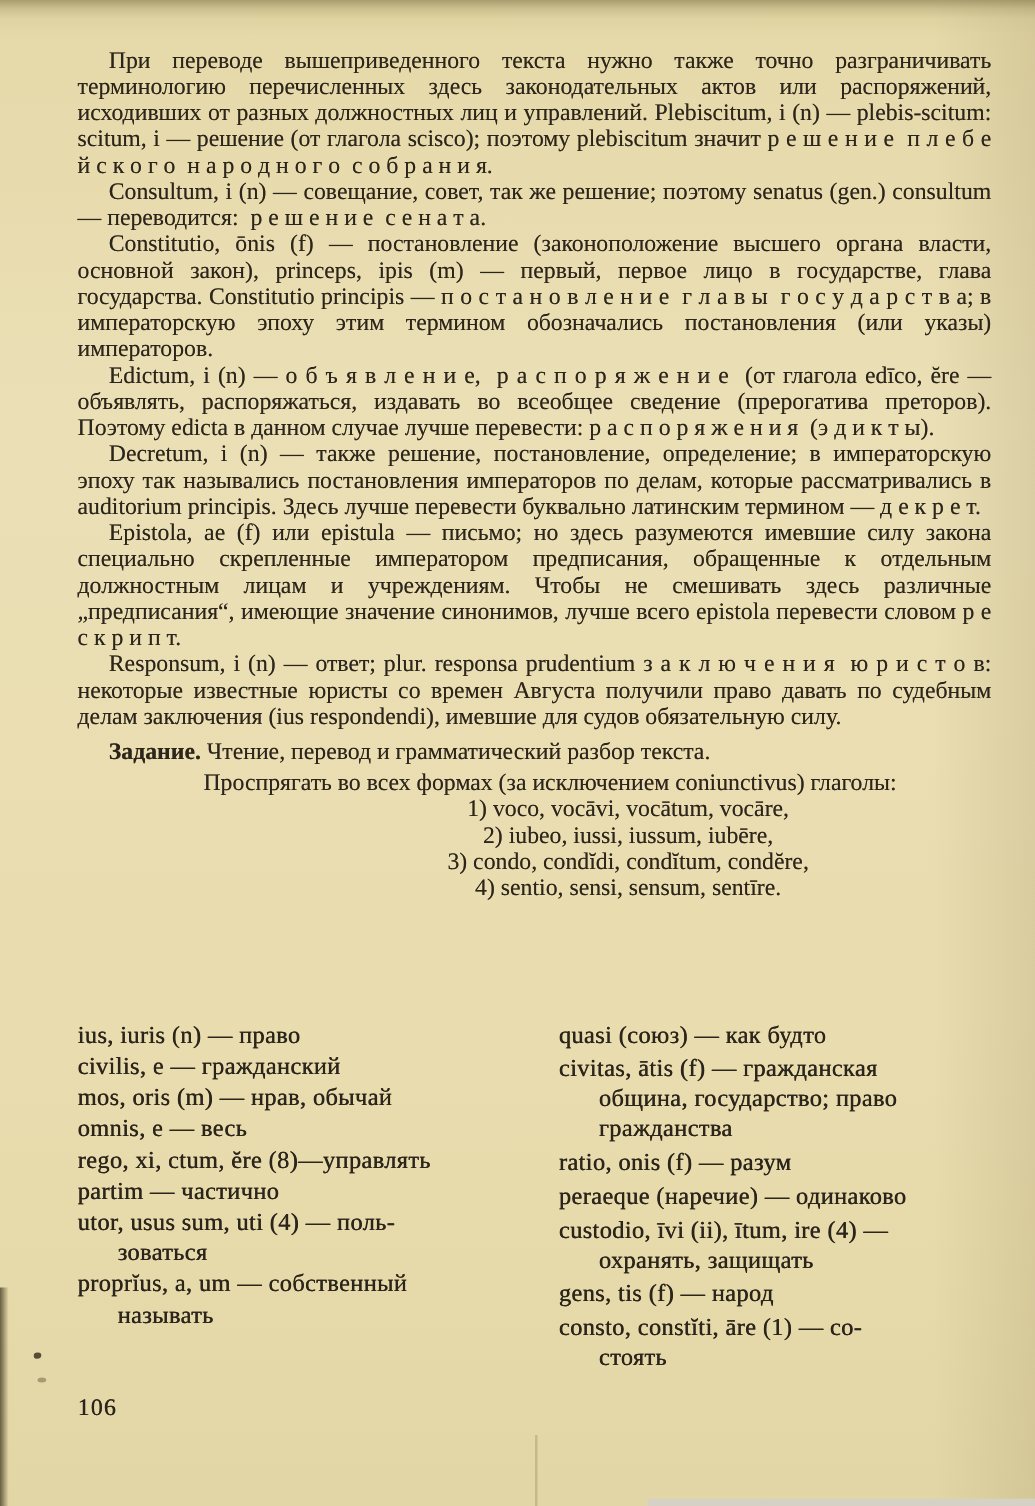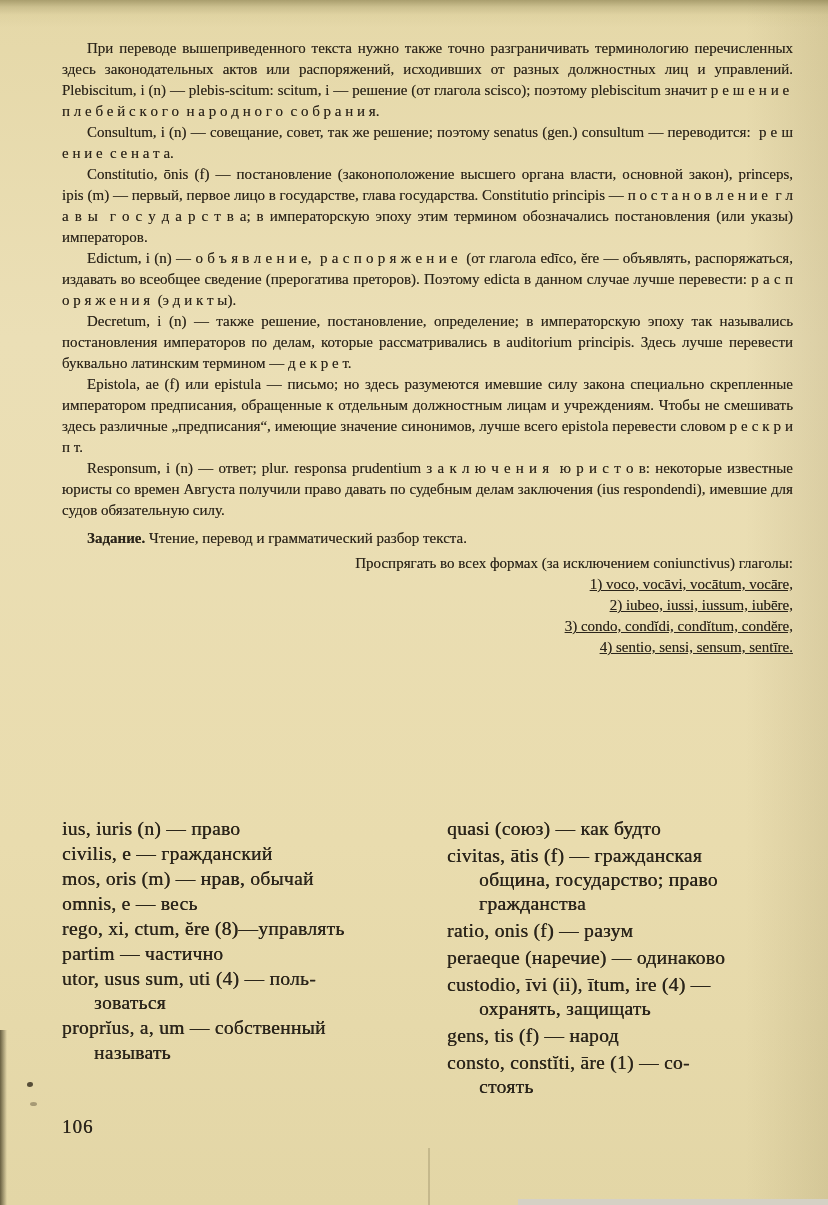--- a/index.html
+++ b/index.html
@@ -10,29 +10,29 @@
     overflow:hidden;
     color:#2b251b;
     font-family:"Liberation Serif","DejaVu Serif",serif;
     background:
       linear-gradient(180deg, rgba(120,110,62,0.55) 0px, rgba(150,140,90,0.32) 7px, rgba(190,178,120,0.14) 15px, rgba(0,0,0,0) 28px),
       linear-gradient(90deg, rgba(0,0,0,0) 90%, rgba(120,105,60,0.14) 100%),
       linear-gradient(180deg, #e5d8a8 0%, #ebdfb6 28%, #e9dcae 70%, #e3d6a6 100%);
   }
   .text-main {
     position:absolute; left:62px; top:38px; width:731px;
-    font-size:15px; line-height:21px;
+    font-size:19px; line-height:21px;
     text-align:justify;
     text-shadow:0 0 0.4px rgba(45,35,20,0.55);
   }
   .para { margin:0; text-indent:25px; }
   .assignment { margin:7px 0 0 0; text-indent:25px; }
   .assignment .lbl { font-weight:bold; }
-  .conj-intro { margin:4px 0 0 0; text-indent:25px; text-align:right; }
-  .verbs { padding-left:150px; text-align:right;text-decoration:underline; }
+  .conj-intro { margin:4px 0 0 0; text-indent:25px; text-align:center; }
+  .verbs { padding-left:150px; text-align:center; }
   .verbs div { line-height:21px; }
   .vocab {
     position:absolute; left:62px; top:817px; width:745px;
     font-size:19.5px; line-height:24px;
     letter-spacing:0.3px;
     text-shadow:0.35px 0 0 currentColor;
   }
   .vcol { position:absolute; top:0; }
   .vcol-left  { left:0;     width:388px; }
   .vcol-right { left:385px; width:360px; }

